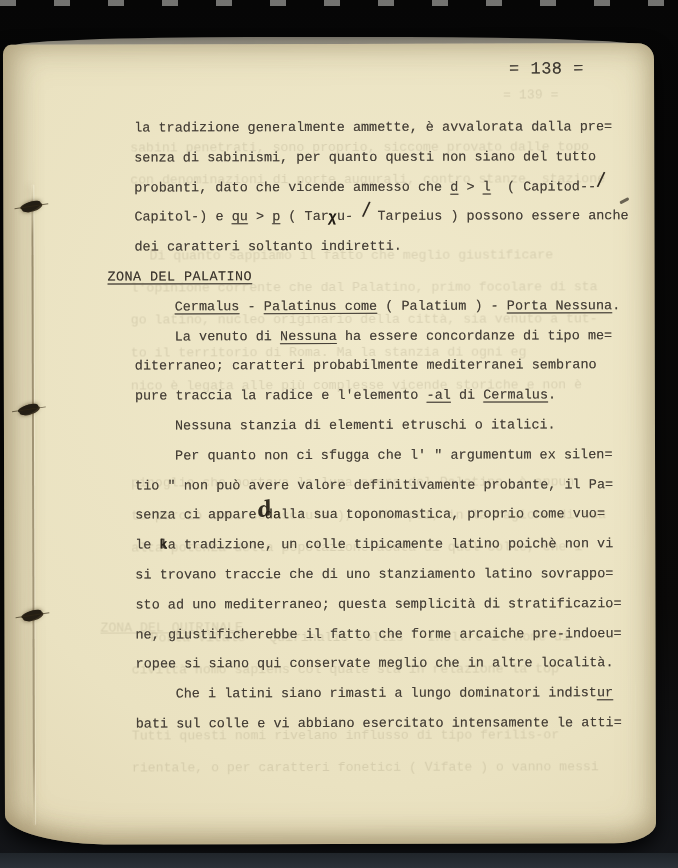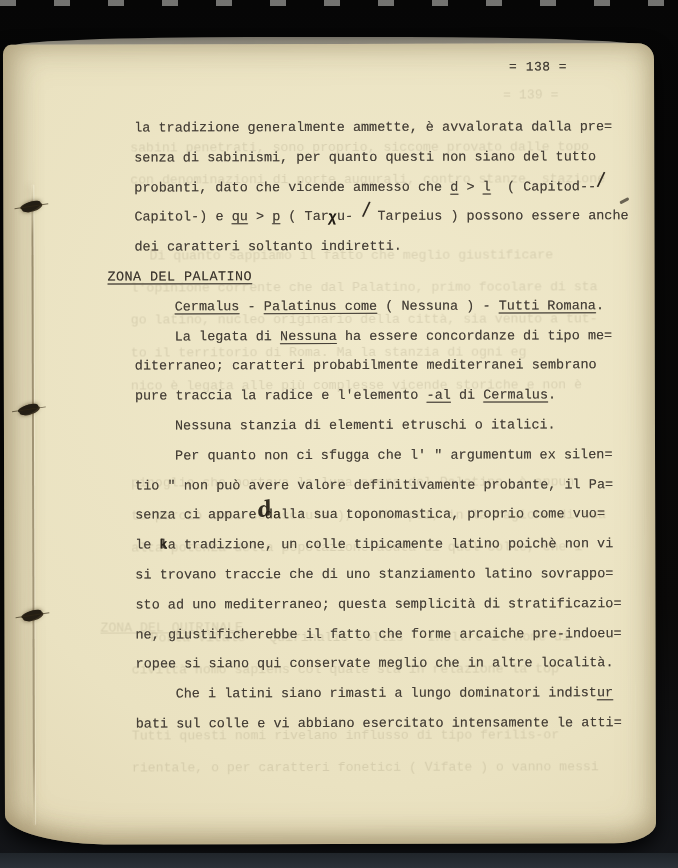--- a/index.html
+++ b/index.html
@@ -5,21 +5,21 @@
   html,body{margin:0;padding:0;width:678px;height:868px;overflow:hidden;background:#121114;}
   *{box-sizing:border-box;}
   #stage{position:relative;width:678px;height:868px;background:linear-gradient(180deg,#060606 0%,#0b0a09 70%,#14161a 100%);font-family:"Liberation Mono","DejaVu Sans Mono",monospace;}
   .film-dashes{position:absolute;top:0;left:0;width:100%;height:6px;background:repeating-linear-gradient(90deg,rgba(215,215,210,.65) 0 16px,transparent 16px 54px);opacity:.8;}
   .bottom-band{position:absolute;bottom:0;left:0;width:100%;height:15px;background:linear-gradient(180deg,#20252a,#2b3138);}
   .stack-edge{position:absolute;left:14px;top:37px;width:628px;height:9px;background:linear-gradient(180deg,#8f8a7d,#d6d0bd);border-radius:60% 60% 0 0/160% 160% 0 0;opacity:.85;}
   .paper{position:absolute;left:4px;top:44px;width:651px;height:800px;border-radius:8px 16px 42px 110px/10px 16px 20px 30px;background:radial-gradient(120% 100% at 58% 38%,#f0e9cb 0%,#eae2c1 55%,#e2d7b4 84%,#d5c9a1 100%);box-shadow:inset 0 0 42px rgba(120,100,60,.22),inset -7px -9px 20px rgba(110,90,50,.25),inset 14px 0 26px rgba(100,80,45,.28),0 8px 20px rgba(0,0,0,.85);transform:rotate(-0.15deg);}
   .crease{position:absolute;left:28px;top:140px;width:2px;height:640px;background:linear-gradient(180deg,transparent,rgba(95,78,48,.55) 8%,rgba(95,78,48,.45) 90%,transparent);box-shadow:1px 0 1px rgba(255,250,230,.4),-3px 0 6px rgba(110,90,55,.22);}
   .stitch{position:absolute;width:20px;height:9px;background:#241e14;border-radius:55% 45% 60% 40%;transform:rotate(-18deg);box-shadow:2px 2px 0 -1px #3a3122,-3px -2px 0 -2px #2c2518,0 0 4px rgba(60,45,20,.7);}
   .stitch:after{content:"";position:absolute;left:-7px;top:4px;width:34px;height:1px;background:rgba(50,40,22,.65);transform:rotate(10deg);}
-  .page-number{position:absolute;left:506px;top:16px;font-size:13px;color:#403b33;letter-spacing:.5px;text-shadow:0 0 .6px rgba(64,59,51,.55);text-align:right;}
+  .page-number{position:absolute;left:506px;top:16px;font-size:17px;color:#403b33;letter-spacing:.5px;text-shadow:0 0 .6px rgba(64,59,51,.55);text-align:right;}
   .typed{position:absolute;left:131px;top:69px;width:505px;font-size:13.5px;line-height:29.8px;color:#453f37;text-shadow:0 0 .6px rgba(70,62,52,.55);}
   .line{white-space:pre;}
   .line.para{padding-left:40px;}
   .line.margin{margin-left:-27px;letter-spacing:.4px;color:#3d372f;}
   .u{text-decoration:underline;text-underline-offset:3px;text-decoration-thickness:1.4px;}
   .hw-ink{display:inline-block;color:#211c15;font-weight:bold;transform:skewX(-6deg) scale(1.05,1.12) translateY(1px);}
   .hw-slash{display:inline-block;color:#2b261e;font-weight:bold;transform:rotate(6deg) translateY(-5px) scale(1,1.55);}
   .over{color:#261f16;font-weight:normal;}
   .strike2{display:inline-block;margin-left:-8.1px;color:#2a241b;font-weight:bold;}
   .ghost{position:absolute;font-size:13.2px;color:#6e6244;opacity:.16;filter:blur(.7px);white-space:pre;}
@@ -43,22 +43,22 @@
 
     <div class="page-number">= 138 =</div>
 
     <div class="typed">
         <div class="line body"><span>la tradizione generalmente ammette, è avvalorata dalla pre=</span></div>
         <div class="line body"><span>senza di sabinismi, per quanto questi non siano del tutto</span></div>
         <div class="line body"><span>probanti, dato che vicende ammesso che </span><span class="u">d</span><span> &gt; </span><span class="u">l</span><span>  ( Capitod--</span><span class="hw-slash">/</span></div>
         <div class="line body"><span>Capitol-) e </span><span class="u">qu</span><span> &gt; </span><span class="u">p</span><span> ( Tar</span><span class="hw-ink">χ</span><span>u- </span><span class="hw-slash">/</span><span> Tarpeius ) possono essere anche</span></div>
         <div class="line body"><span>dei caratteri soltanto indiretti.</span></div>
         <div class="line margin"><span class="u">ZONA DEL PALATINO</span></div>
-        <div class="line para"><span class="u">Cermalus</span><span> - </span><span class="u">Palatinus come</span><span> ( Nessuna ) - </span><span class="u">Tutti Romana</span><span>.</span></div>
-        <div class="line para"><span>La legata di </span><span class="u">Nessuna</span><span> ha essere concordanze di tipo me=</span></div>
+        <div class="line para"><span class="u">Cermalus</span><span> - </span><span class="u">Palatinus come</span><span> ( Palatium ) - </span><span class="u">Porta Nessuna</span><span>.</span></div>
+        <div class="line para"><span>La venuto di </span><span class="u">Nessuna</span><span> ha essere concordanze di tipo me=</span></div>
         <div class="line body"><span>diterraneo; caratteri probabilmente mediterranei sembrano</span></div>
         <div class="line body"><span>pure traccia la radice e l'elemento </span><span class="u">-al</span><span> di </span><span class="u">Cermalus</span><span>.</span></div>
         <div class="line para"><span>Nessuna stanzia di elementi etruschi o italici.</span></div>
         <div class="line para"><span>Per quanto non ci sfugga che l' " argumentum ex silen=</span></div>
         <div class="line body"><span>tio " non può avere valore definitivamente probante, il Pa=</span></div>
         <div class="line body"><span>senza ci appare </span><span class="over">da</span><span>lla sua toponomastica, proprio come vuo=</span></div>
         <div class="line body"><span>le </span><span class="strike1">l</span><span class="strike2">k</span><span>a tradizione, un colle tipicamente latino poichè non vi</span></div>
         <div class="line body"><span>si trovano traccie che di uno stanziamento latino sovrappo=</span></div>
         <div class="line body"><span>sto ad uno mediterraneo; questa semplicità di stratificazio=</span></div>
         <div class="line body"><span>ne, giustificherebbe il fatto che forme arcaiche pre-indoeu=</span></div>

